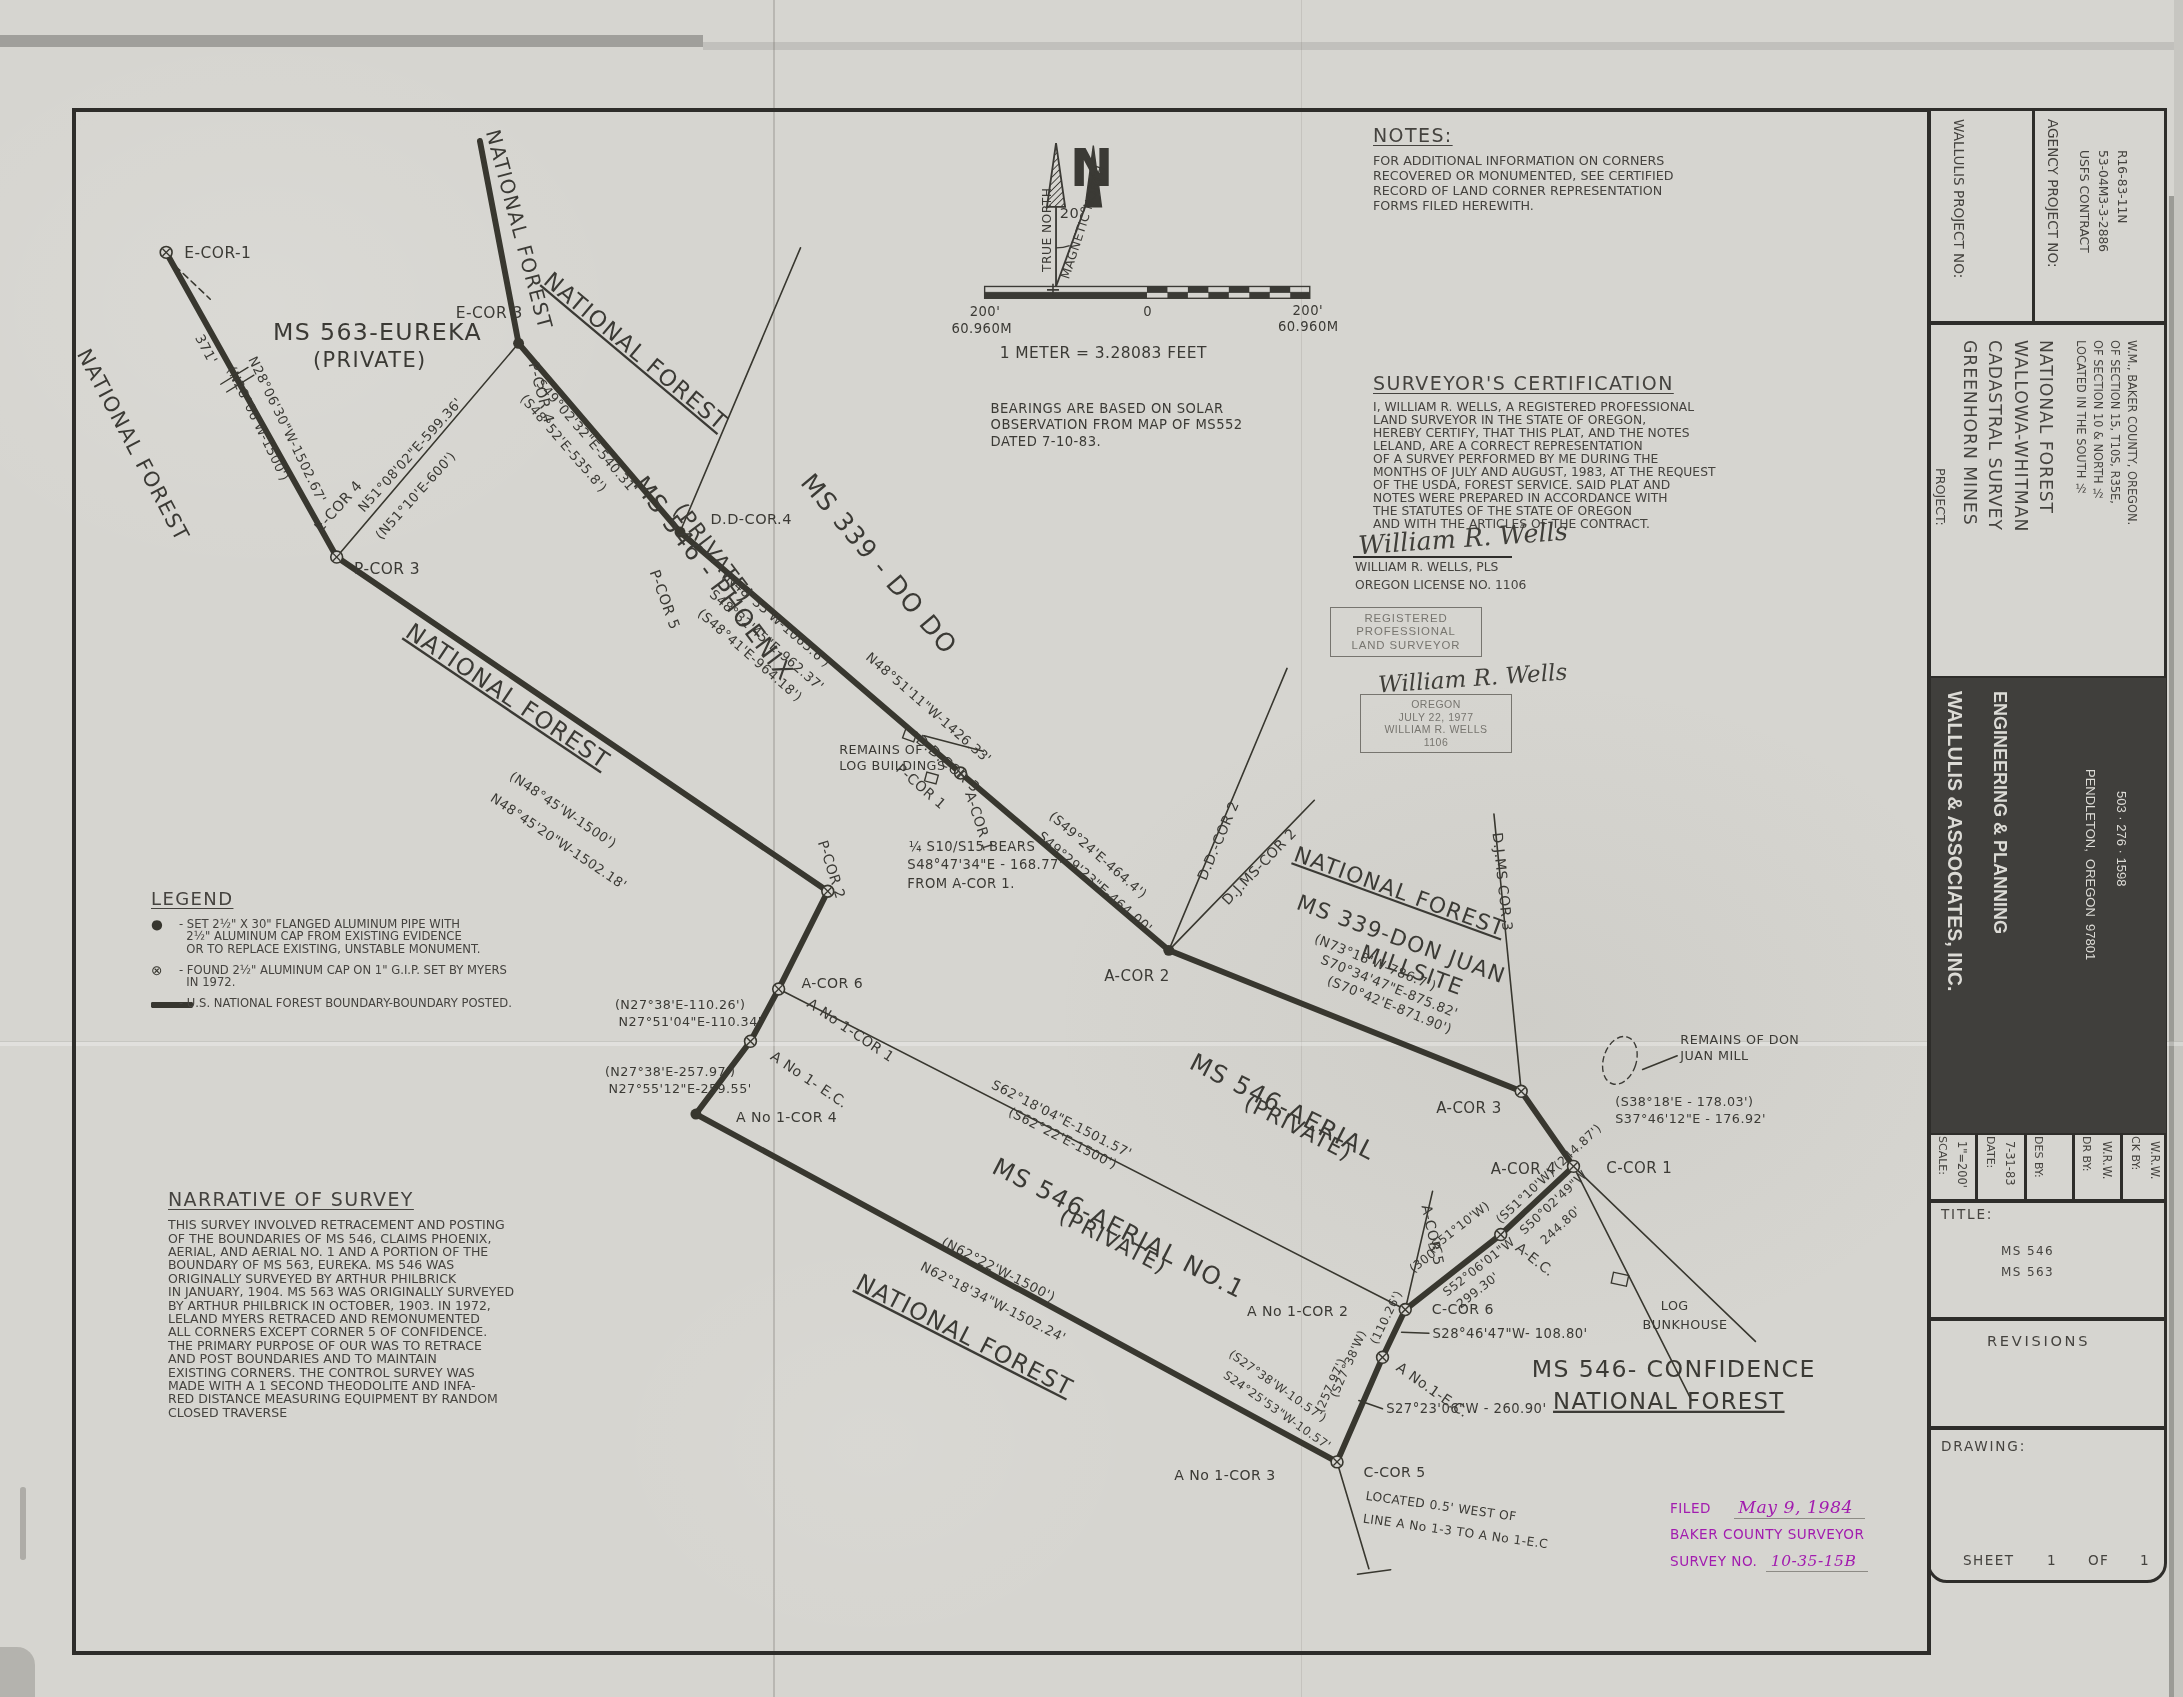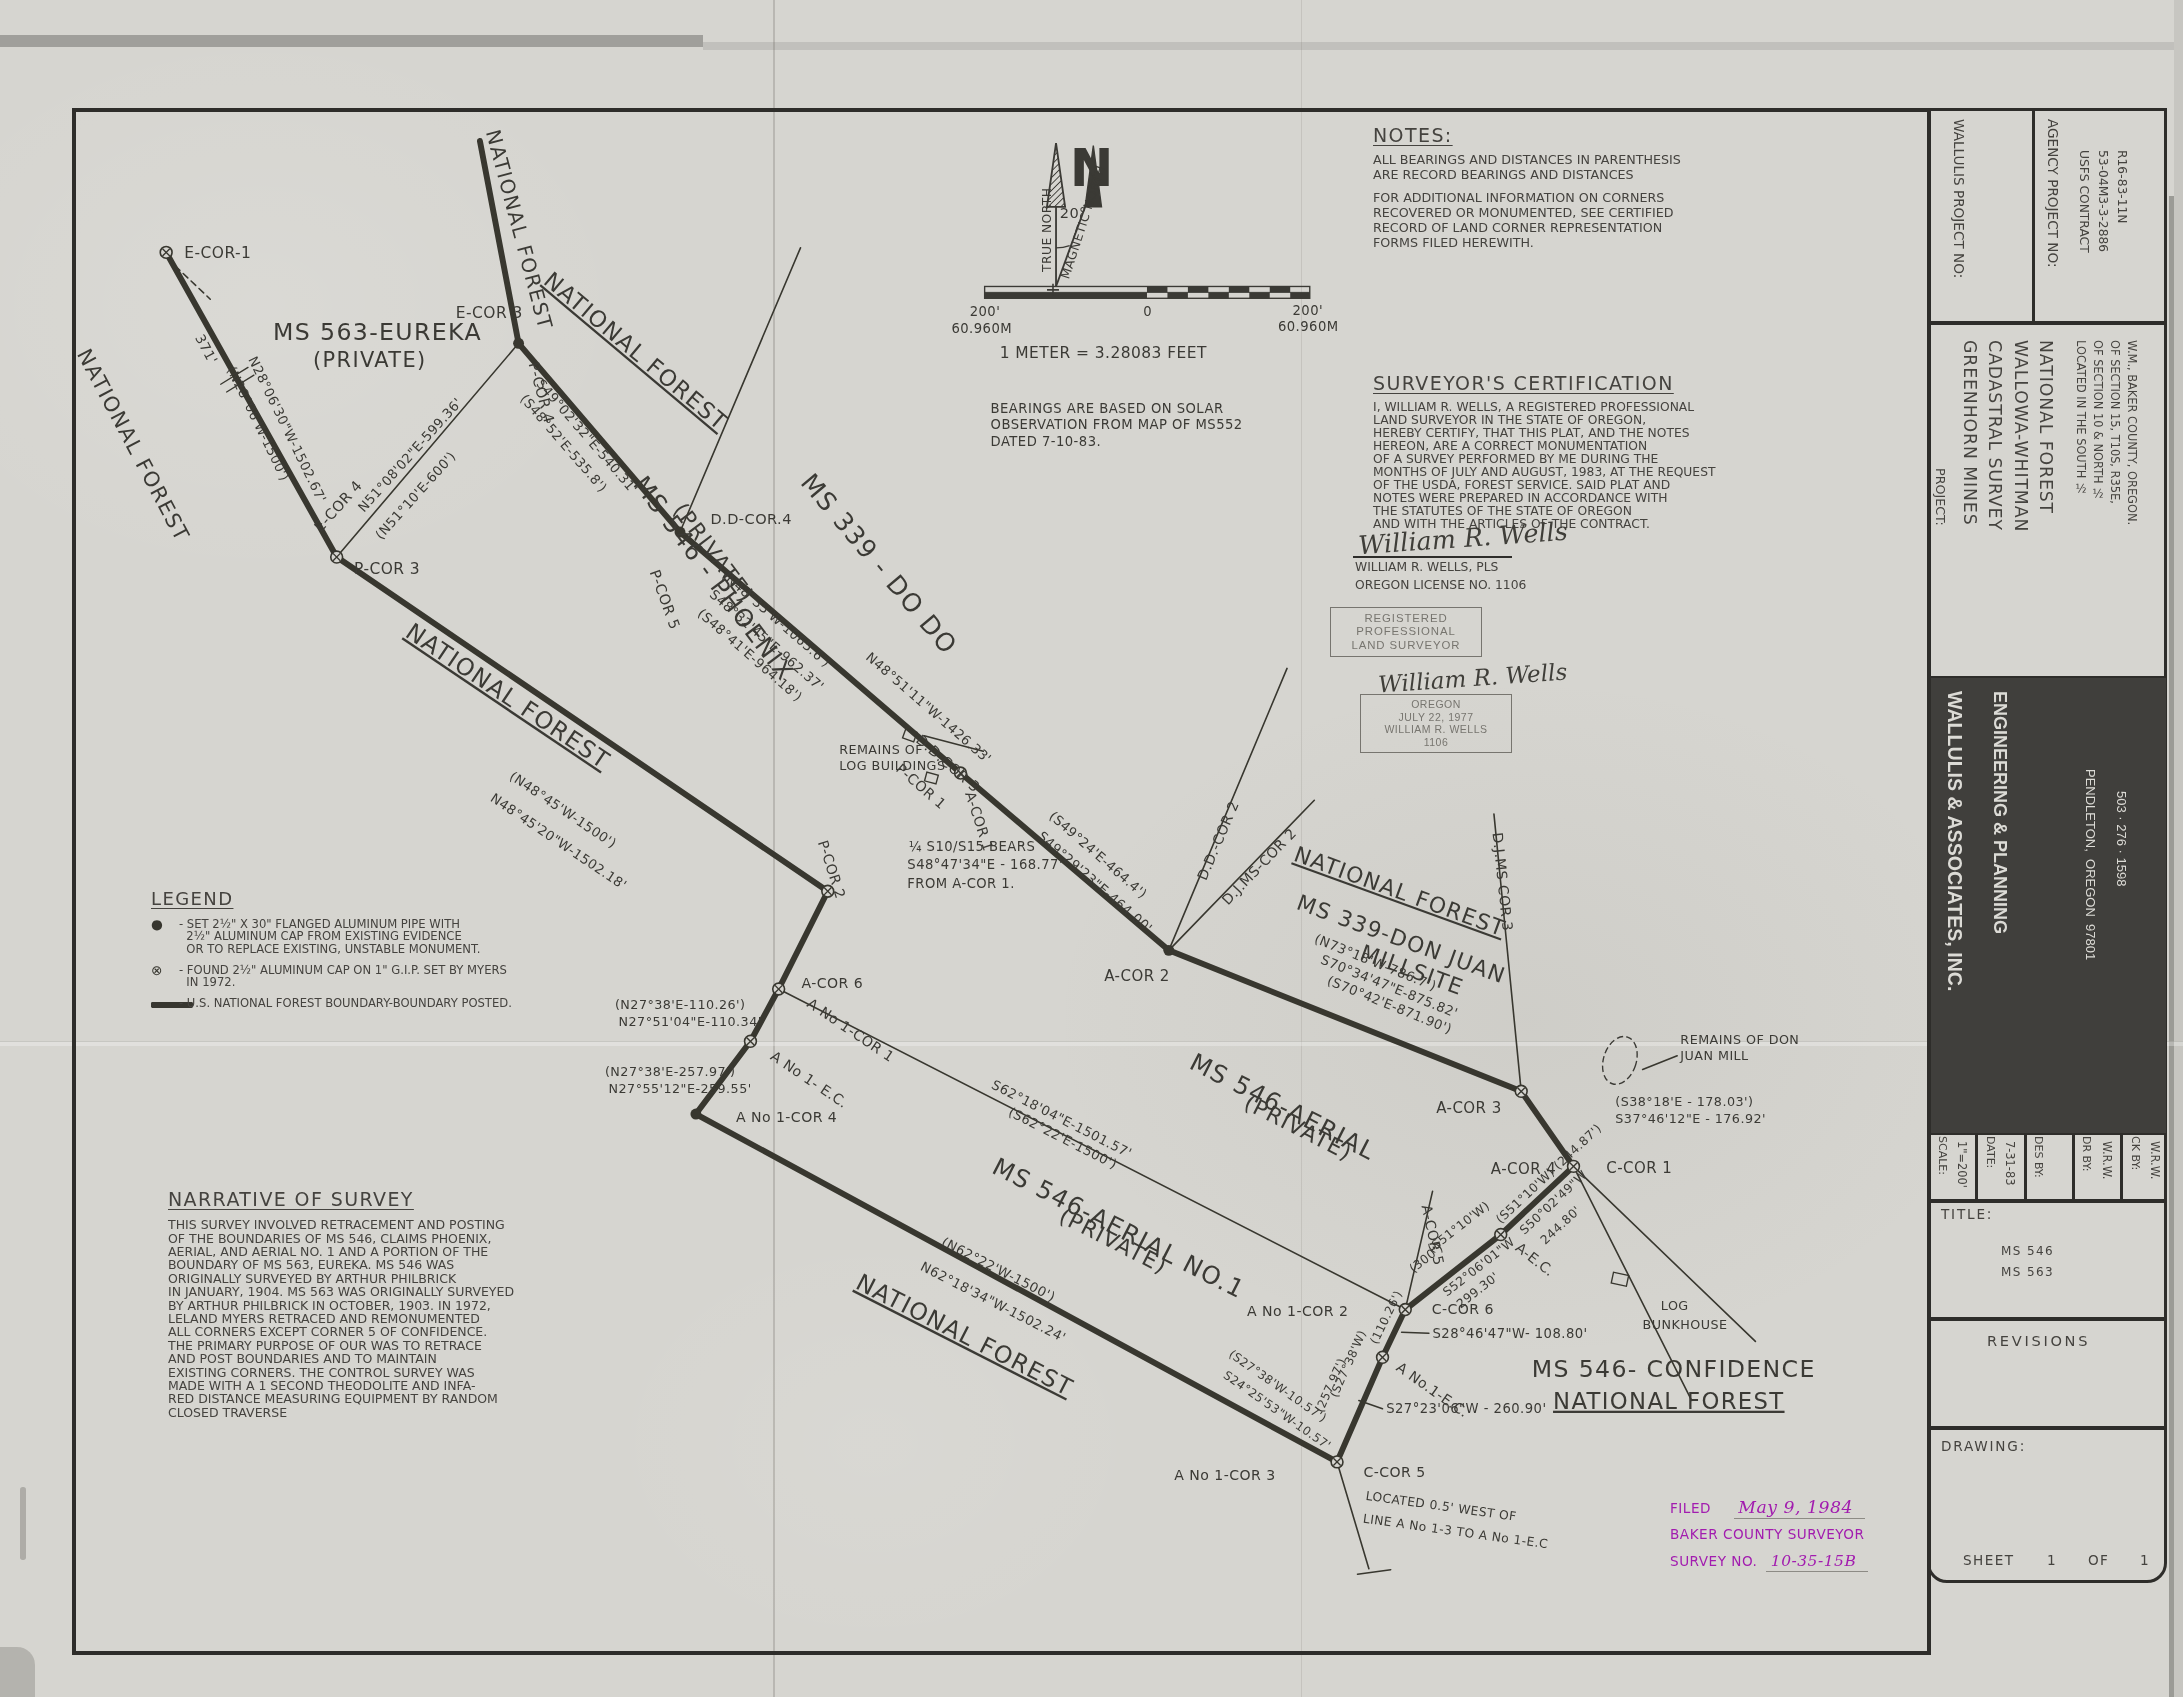--- a/index.html
+++ b/index.html
@@ -321,39 +321,35 @@
         <text transform="translate(2810,728) rotate(0)" font-size="29" letter-spacing="1">60.960M</text>
         <text transform="translate(2198,788) rotate(0)" font-size="34" letter-spacing="1">1 METER = 3.28083 FEET</text>
         <text transform="translate(2178,908) rotate(0)" font-size="29" letter-spacing="1">BEARINGS ARE BASED ON SOLAR</text>
         <text transform="translate(2178,944) rotate(0)" font-size="29" letter-spacing="1">OBSERVATION FROM MAP OF MS552</text>
         <text transform="translate(2178,980) rotate(0)" font-size="29" letter-spacing="1">DATED 7-10-83.</text>
       </g>
   </svg>
 
   <div class="blk hand" style="left:1373px;top:124px;width:537px;">
     <div class="h-title">NOTES:</div>
-    <div class="lines" style="font-size:12.7px;line-height:15px;margin-top:6.4px;">
-        <div>ALL BEARINGS AND DISTANCES IN PARENTHESIS</div>
-        <div>ARE RECORD BEARINGS AND DISTANCES</div>
-      </div>
     <div class="lines" style="font-size:12.7px;line-height:15px;margin-top:7.3px;">
         <div>FOR ADDITIONAL INFORMATION ON CORNERS</div>
         <div>RECOVERED OR MONUMENTED, SEE CERTIFIED</div>
         <div>RECORD OF LAND CORNER REPRESENTATION</div>
         <div>FORMS FILED HEREWITH.</div>
       </div>
   </div>
 
   <div class="blk hand" style="left:1373px;top:372px;width:546px;">
     <div class="h-title">SURVEYOR'S CERTIFICATION</div>
     <div class="lines" style="font-size:12.3px;line-height:13px;margin-top:7.3px;">
         <div>I, WILLIAM R. WELLS, A REGISTERED PROFESSIONAL</div>
         <div>LAND SURVEYOR IN THE STATE OF OREGON,</div>
         <div>HEREBY CERTIFY, THAT THIS PLAT, AND THE NOTES</div>
-        <div>HEREON, ARE A CORRECT MONUMENTATION</div>
+        <div>LELAND, ARE A CORRECT REPRESENTATION</div>
         <div>OF A SURVEY PERFORMED BY ME DURING THE</div>
         <div>MONTHS OF JULY AND AUGUST, 1983, AT THE REQUEST</div>
         <div>OF THE USDA, FOREST SERVICE. SAID PLAT AND</div>
         <div>NOTES WERE PREPARED IN ACCORDANCE WITH</div>
         <div>THE STATUTES OF THE STATE OF OREGON</div>
         <div>AND WITH THE ARTICLES OF THE CONTRACT.</div>
       </div>
   </div>
   <div class="sig" style="left:1358px;top:523px;font-size:25.5px;">William R. Wells</div>
   <div class="bline" style="left:1353px;top:556px;width:159px;height:1.8px;"></div>

